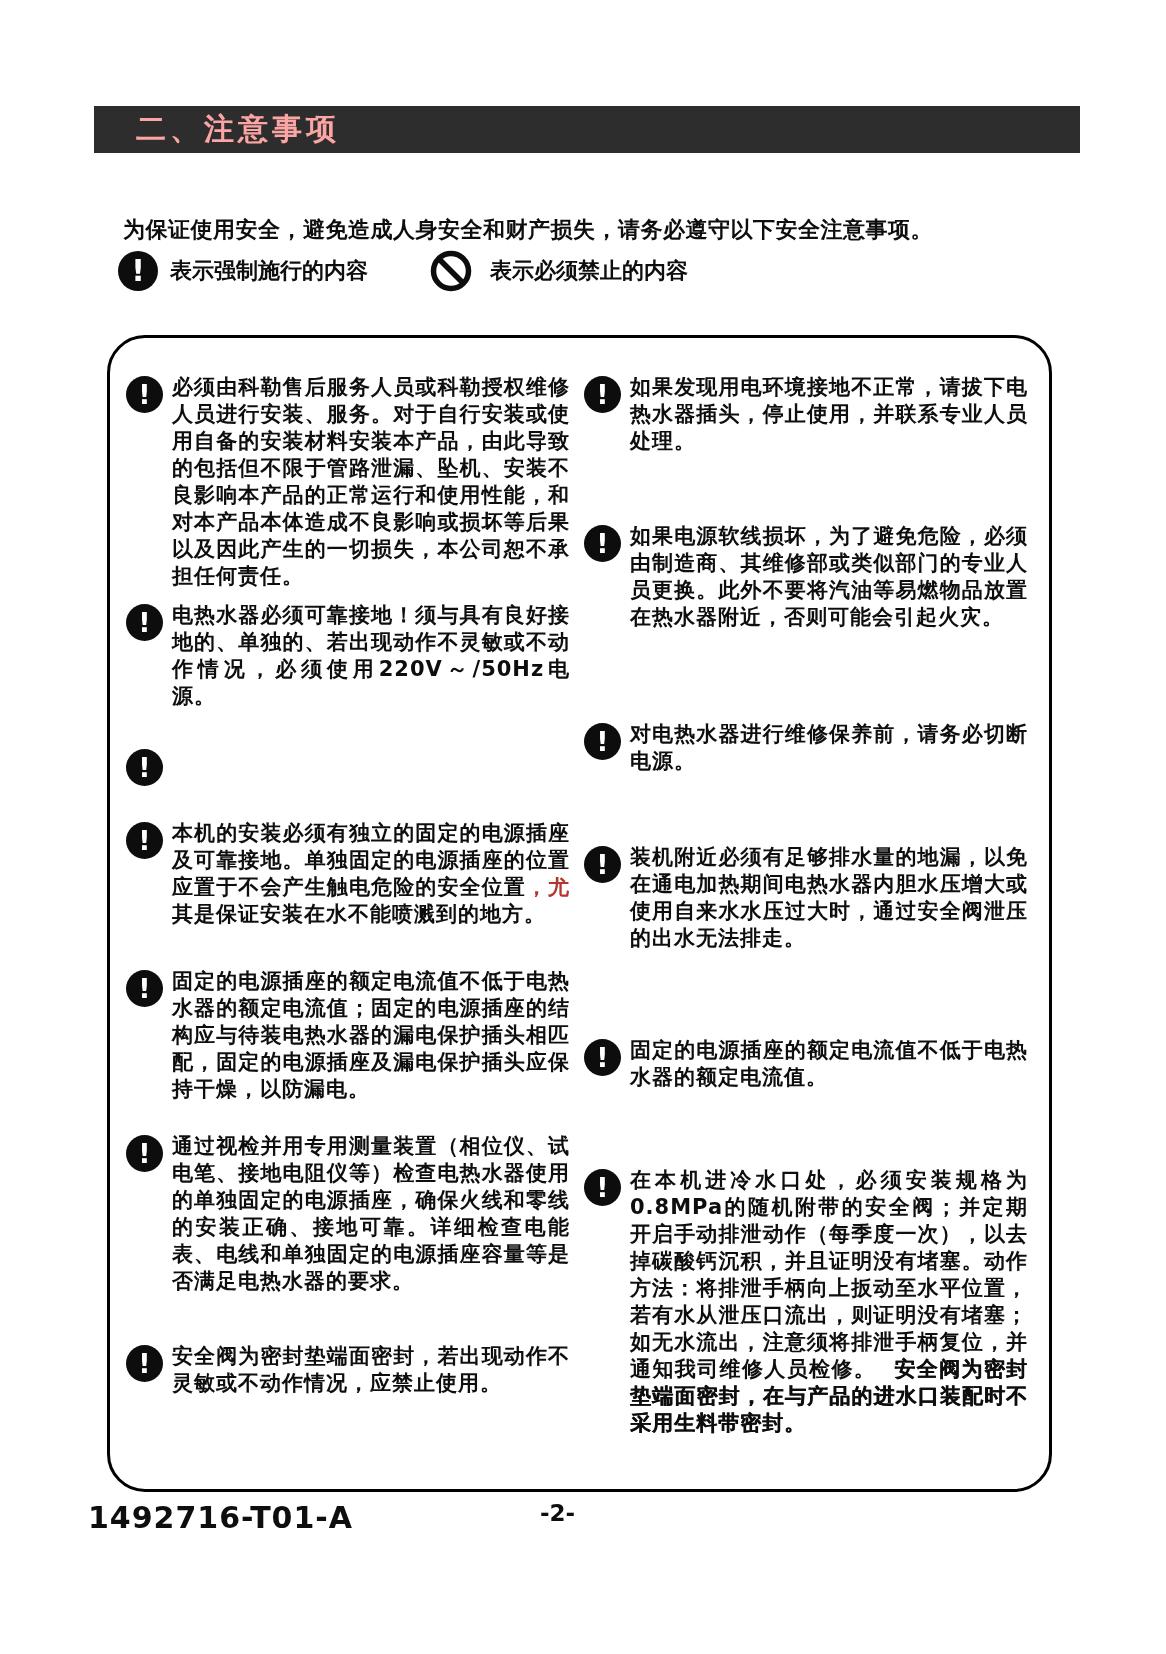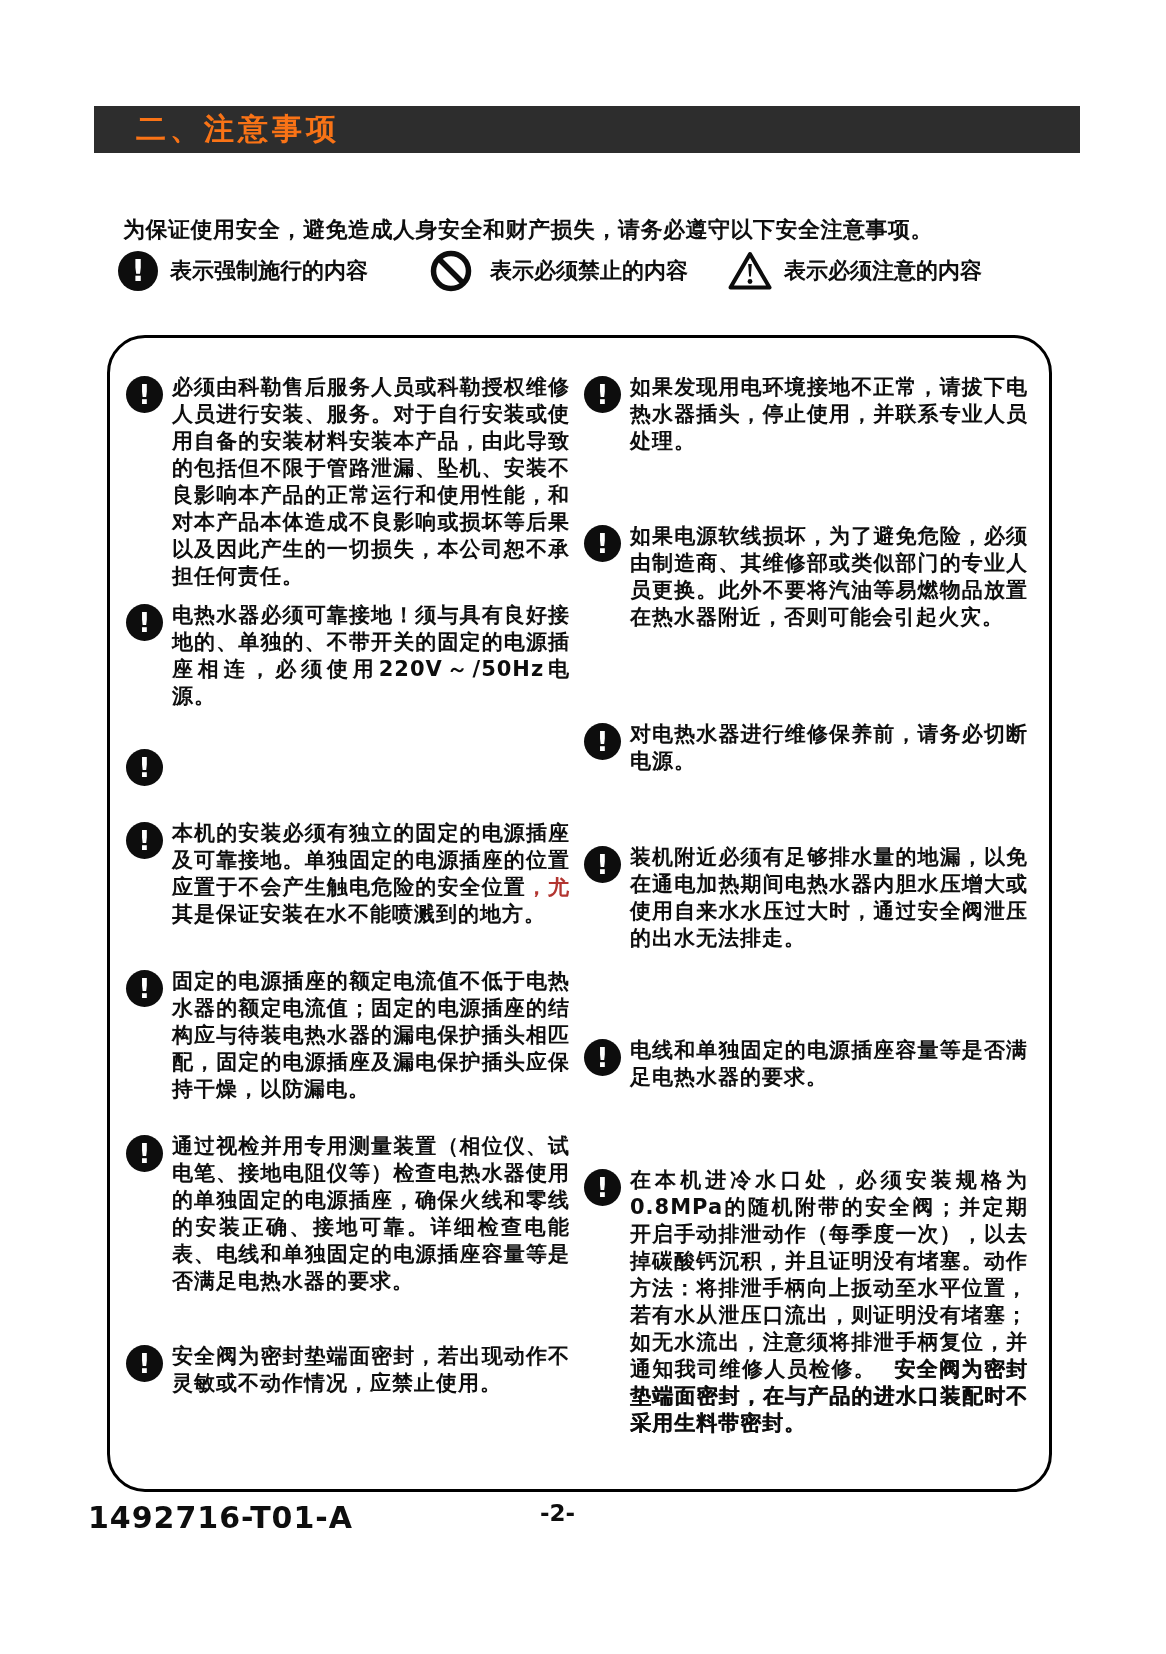--- a/index.html
+++ b/index.html
@@ -7,21 +7,21 @@
     width:1166px;height:1654px;background:#ffffff;position:relative;
     font-family:"DejaVu Sans",sans-serif;color:#0e0e0e;
     -webkit-font-smoothing:antialiased;
   }
   
   .header-bar{
     position:absolute;left:94px;top:106px;width:986px;height:47px;
     background:#2d2d2d;display:flex;align-items:center;
   }
   .header-title{
-    color:#f97316;font-size:30px;font-weight:700;letter-spacing:4px;margin-left:42px;
+    color:#fca5a5;font-size:30px;font-weight:700;letter-spacing:4px;margin-left:42px;
   }
   
   .intro{
     position:absolute;left:106px;top:198px;width:920px;margin:17px;
     font-size:22px;font-weight:700;letter-spacing:0.5px;
   }
   
   .legend{
     position:absolute;left:118px;top:250px;display:flex;align-items:center;
   }
@@ -81,42 +81,32 @@
   </div>
   <div class="legend-item l2">
     <span>
       <svg width="42" height="42" viewBox="0 0 42 42">
         <circle cx="21" cy="21" r="17.5" fill="none" stroke="#0d0d0d" stroke-width="5.5"></circle>
         <line x1="9" y1="9" x2="33" y2="33" stroke="#0d0d0d" stroke-width="5.5"></line>
       </svg>
     </span>
     <span class="legend-label">表示必须禁止的内容</span>
   </div>
-  <div class="legend-item l3">
-    <span>
-      <svg width="44" height="40" viewBox="0 0 44 40">
-        <path d="M22 3 L41.5 36.5 L2.5 36.5 Z" fill="none" stroke="#0d0d0d" stroke-width="4" stroke-linejoin="round"></path>
-        <path d="M20.2 13 h3.6 l-0.9 12.5 h-1.8 z" fill="#0d0d0d"></path>
-        <circle cx="22" cy="30.5" r="2.4" fill="#0d0d0d"></circle>
-      </svg>
-    </span>
-    <span class="legend-label">表示必须注意的内容</span>
-  </div>
 </div>
 
 <div class="warn-box">
 
   <div class="wcol wcol-left">
     <div class="witem mb12">
       <span class="wicon">!</span>
       <p class="wtext"><span>必须由科勒售后服务人员或科勒授权维修人员进行安装、服务。对于自行安装或使用自备的安装材料安装本产品，由此导致的包括但不限于管路泄漏、坠机、安装不良影响本产品的正常运行和使用性能，和对本产品本体造成不良影响或损坏等后果以及因此产生的一切损失，本公司恕不承担任何责任。</span></p>
     </div>
     <div class="witem mb37">
       <span class="wicon">!</span>
-      <p class="wtext"><span>电热水器必须可靠接地！须与具有良好接地的、单独的、不带开关的固定的电源插座相连，必须使用220V～/50Hz电源。</span></p>
+      <p class="wtext"><span>电热水器必须可靠接地！须与具有良好接地的、单独的、若出现动作不灵敏或不动作情况，必须使用220V～/50Hz电源。</span></p>
     </div>
     <div class="witem mb34">
       <span class="wicon">!</span>
     </div>
     <div class="witem mb40">
       <span class="wicon">!</span>
       <p class="wtext"><span>本机的安装必须有独立的固定的电源插座及可靠接地。单独固定的电源插座的位置应置于不会产生触电危险的安全位置</span><span class="seg-red">，尤</span><span>其是保证安装在水不能喷溅到的地方。</span></p>
     </div>
     <div class="witem mb30">
       <span class="wicon">!</span>
@@ -144,21 +134,21 @@
     <div class="witem mb69">
       <span class="wicon">!</span>
       <p class="wtext"><span>对电热水器进行维修保养前，请务必切断电源。</span></p>
     </div>
     <div class="witem mb85">
       <span class="wicon">!</span>
       <p class="wtext"><span>装机附近必须有足够排水量的地漏，以免在通电加热期间电热水器内胆水压增大或使用自来水水压过大时，通过安全阀泄压的出水无法排走。</span></p>
     </div>
     <div class="witem mb76">
       <span class="wicon">!</span>
-      <p class="wtext"><span>电线和单独固定的电源插座容量等是否满足电热水器的要求。</span></p>
+      <p class="wtext"><span>固定的电源插座的额定电流值不低于电热水器的额定电流值。</span></p>
     </div>
     <div class="witem">
       <span class="wicon">!</span>
       <p class="wtext"><span>在本机进冷水口处，必须安装规格为0.8MPa的随机附带的安全阀；并定期开启手动排泄动作（每季度一次），以去掉碳酸钙沉积，并且证明没有堵塞。动作方法：将排泄手柄向上扳动至水平位置，若有水从泄压口流出，则证明没有堵塞；如无水流出，注意须将排泄手柄复位，并通知我司维修人员检修。</span><span class="seg-heavy">安全阀为密封垫端面密封，在与产品的进水口装配时不采用生料带密封。</span></p>
     </div>
   </div>
 
 </div>
 
 <span class="footer-doc">1492716-T01-A</span>

